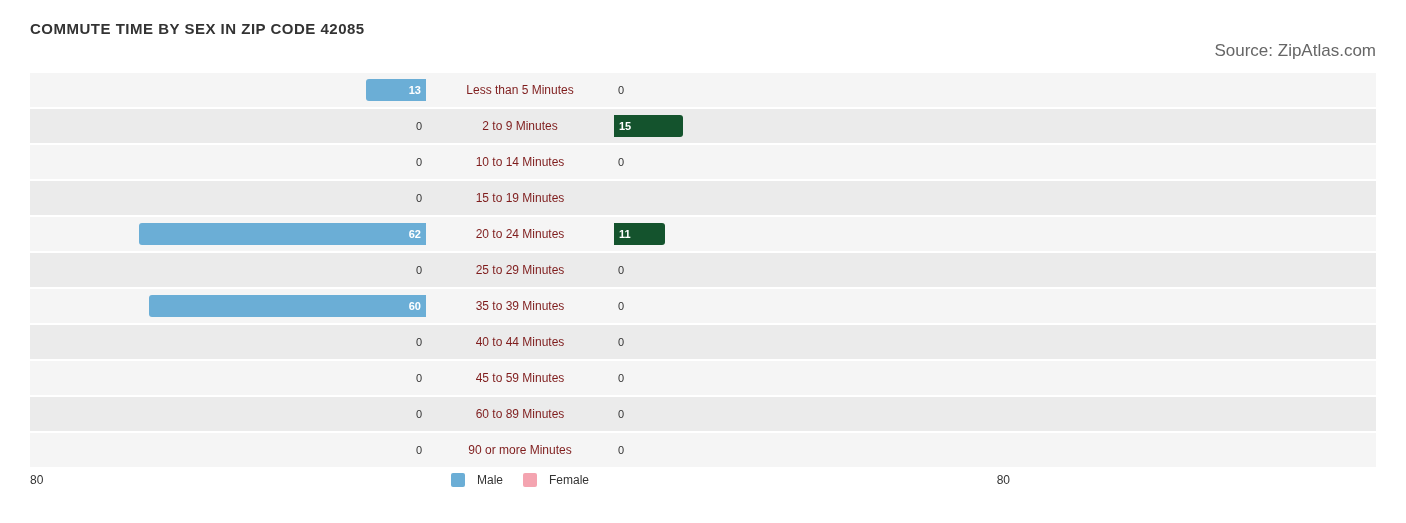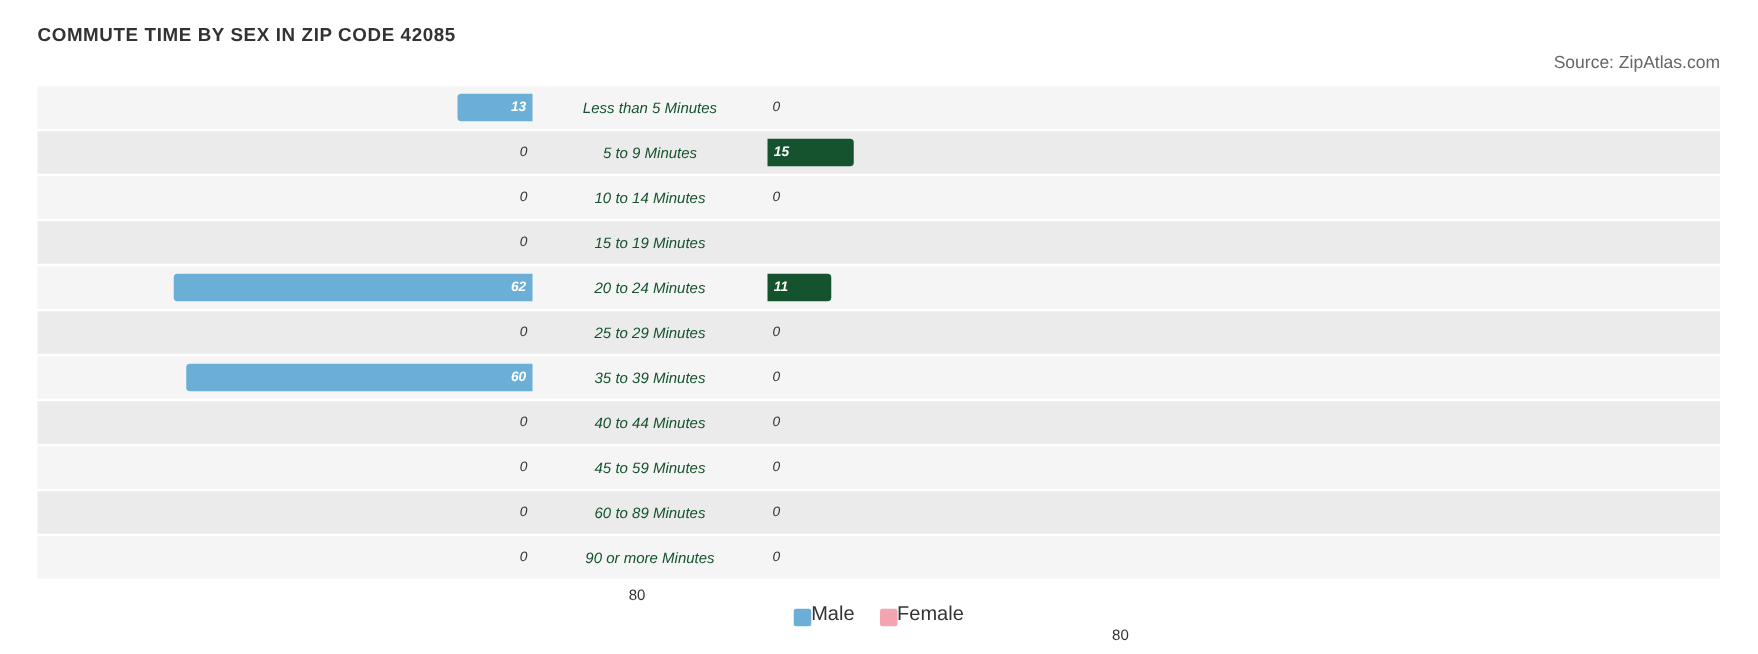--- a/index.html
+++ b/index.html
@@ -12,35 +12,34 @@
     }
     .chart-title {
       font-size: 15px;
       font-weight: bold;
       color: #333;
       text-transform: uppercase;
       letter-spacing: 0.5px;
       margin-bottom: 4px;
     }
     .source {
-      font-size: 14px;
+      font-size: 17px;
       color: #666;
       text-align: right;
       margin-bottom: 12px;
     }
     .chart-area {
       position: relative;
       width: 100%;
     }
     .row {
       display: flex;
       align-items: center;
       height: 34px;
       margin-bottom: 2px;
-      font-style: italic;
     }
     .row:nth-child(odd) {
       background: #f5f5f5;
     }
     .row:nth-child(even) {
       background: #ebebeb;
     }
     .left-bar-container {
       width: 400px;
       display: flex;
@@ -55,21 +54,21 @@
       align-items: center;
       justify-content: flex-start;
       padding-left: 4px;
       flex-shrink: 0;
     }
     .label-container {
       width: 180px;
       text-align: center;
       flex-shrink: 0;
       font-size: 12px;
-      color: #14532d;
+      color: #7f1d1d;
     }
     .bar-blue {
       background: #6baed6;
       height: 22px;
       border-radius: 3px 0 0 3px;
       display: flex;
       align-items: center;
       justify-content: flex-end;
       position: relative;
     }
@@ -85,21 +84,20 @@
     .bar-label-inside {
       font-size: 11px;
       color: #fff;
       font-weight: bold;
       padding: 0 5px;
     }
     .axis-row {
       display: flex;
       align-items: center;
       margin-top: 6px;
-      flex-direction: column;
     }
     .axis-left {
       width: 400px;
       text-align: left;
       font-size: 12px;
       color: #333;
       padding-left: 0;
     }
     .axis-right {
       width: 400px;
@@ -109,23 +107,23 @@
       padding-right: 0;
     }
     .axis-center {
       width: 180px;
       display: flex;
       justify-content: center;
       gap: 20px;
     }
     .legend-item {
       display: flex;
-      align-items: flex-end;
-      gap: 0;
-      font-size: 16px;
+      align-items: center;
+      gap: 12px;
+      font-size: 12px;
       color: #333;
     }
     .legend-box {
       width: 14px;
       height: 14px;
       border-radius: 2px;
     }
     .legend-blue { background: #6baed6; }
     .legend-pink { background: #f4a4b0; }
 
@@ -157,21 +155,21 @@
       </div>
       <div class="label-container">Less than 5 Minutes</div>
       <div class="right-bar-container">
         <span class="val-outside-right">0</span>
       </div>
     </div>
     <div class="row">
       <div class="left-bar-container">
         <span class="val-outside-left">0</span>
       </div>
-      <div class="label-container">5 to 9 Minutes</div>
+      <div class="label-container">2 to 9 Minutes</div>
       <div class="right-bar-container">
         <div class="bar-pink" style="width: 69.375px;">
           <span class="bar-label-inside">15</span>
         </div>
       </div>
     </div>
     <div class="row">
       <div class="left-bar-container">
         <span class="val-outside-left">0</span>
       </div>

